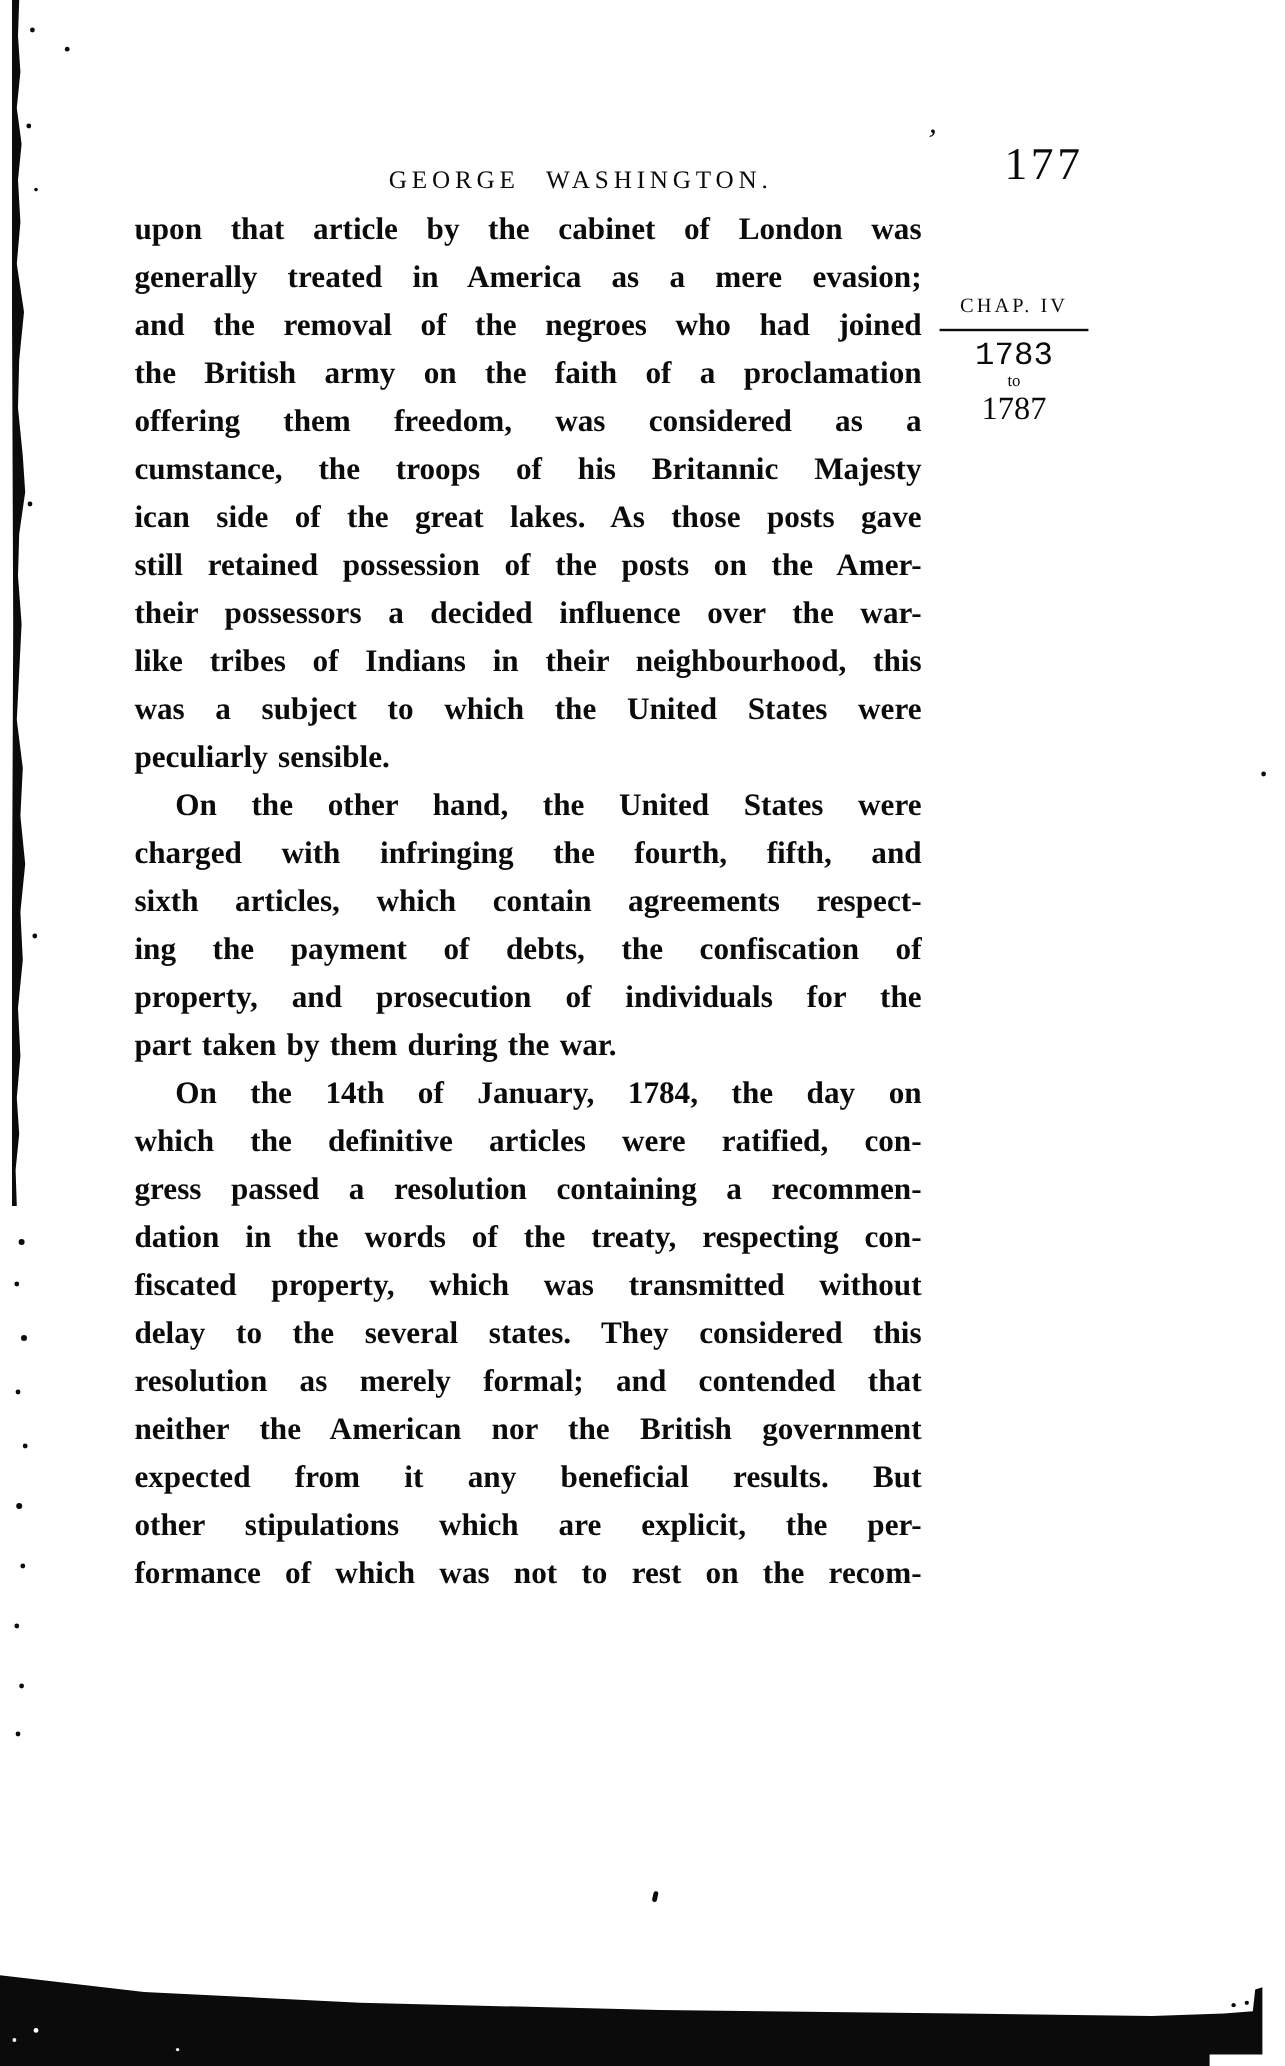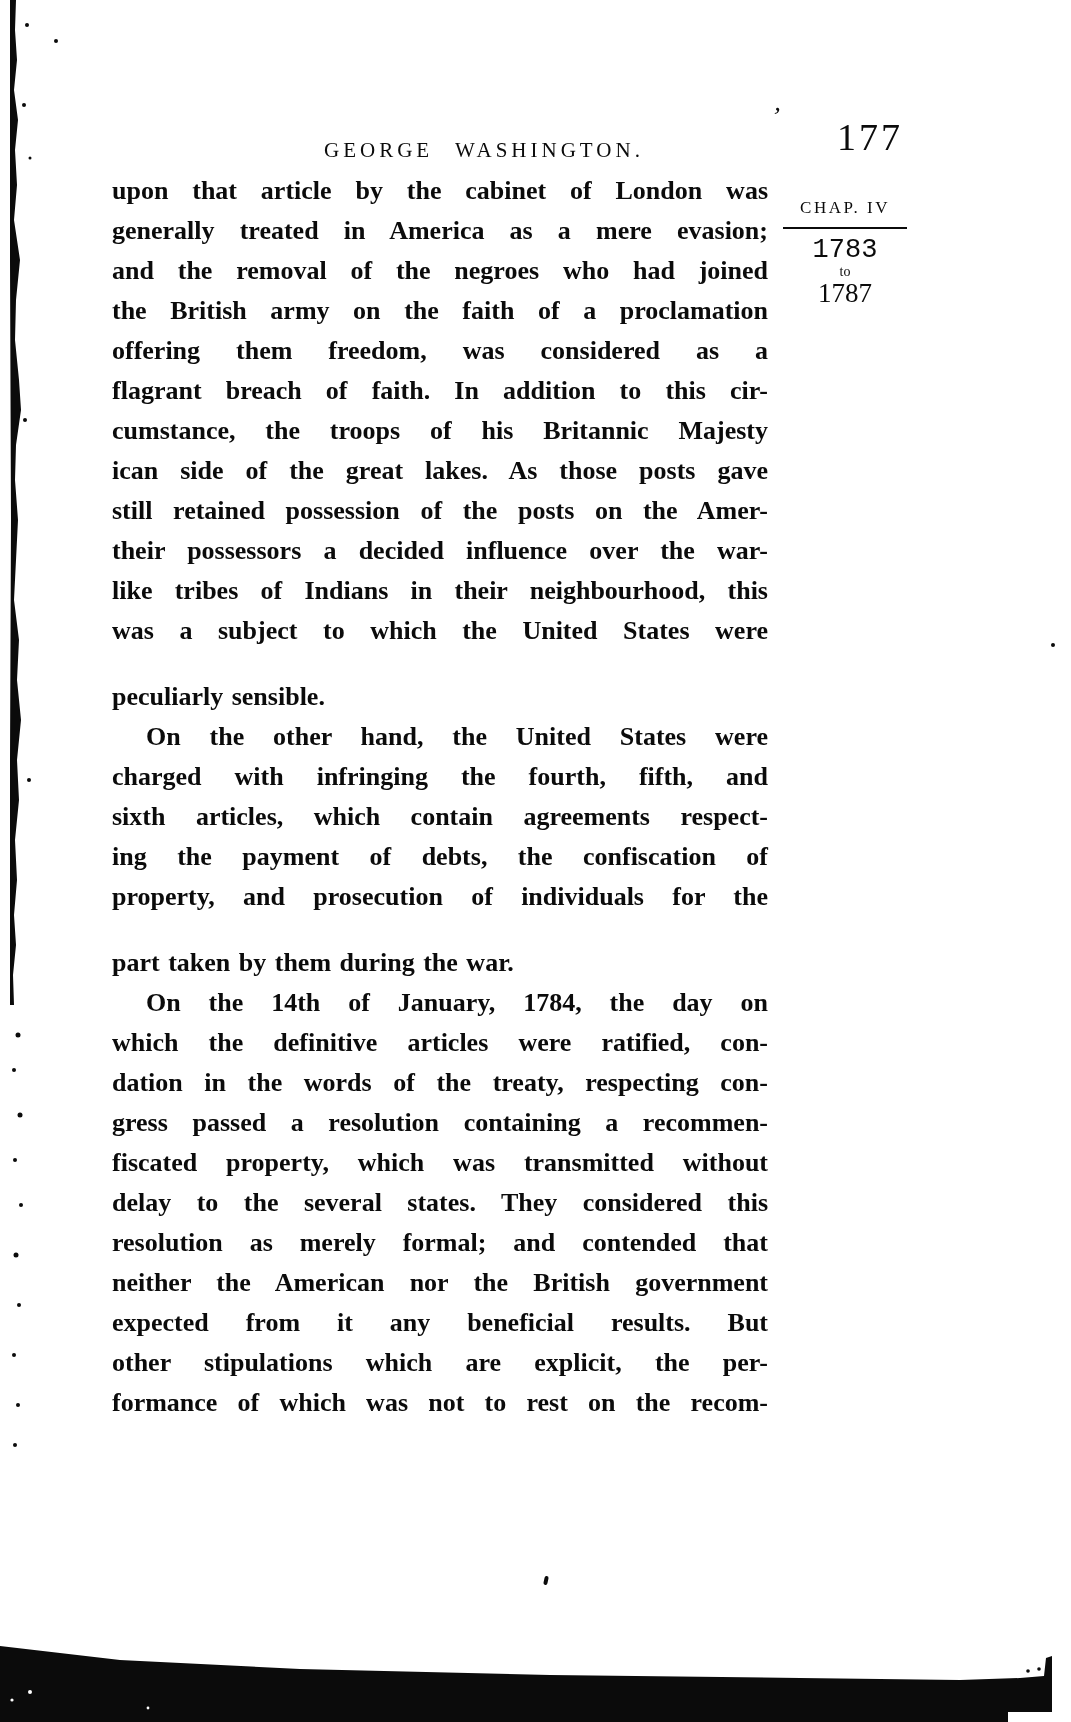--- a/index.html
+++ b/index.html
@@ -26,27 +26,27 @@
     font-size:26px;line-height:1;transform:rotate(8deg);
   }
   .body-text{
     position:absolute;left:112px;top:171px;width:656px;
   }
   .line{
     height:40px;line-height:40px;font-size:26px;
     text-align:justify;text-align-last:justify;
     word-spacing:2px;white-space:normal;overflow:visible;font-weight:bold;
   }
-  .line.para-end{text-align:left;text-align-last:left;margin-top:26px;}
+  .line.para-end{text-align:left;text-align-last:left;}
   .line.indent{text-indent:34px;}
   .margin-notes{
     position:absolute;left:779px;top:197px;width:132px;
     text-align:center;
   }
-  .chapter{font-size:17px;letter-spacing:2.5px;line-height:22px;}
+  .chapter{font-size:17px;letter-spacing:2.5px;line-height:22px;margin-top:47px;}
   .chapter-rule{height:2px;background:#0b0b0b;margin:8px 4px 0 4px;}
   .year{font-size:27px;line-height:30px;}
   .year-start{margin-top:6px;font-family:Liberation Mono, monospace;}
   .year-connector{font-size:14px;line-height:13px;}
   .artifact{position:absolute;pointer-events:none;}
   #left-edge{left:0;top:0;}
   #bottom-band{left:0;bottom:0;}
   .speck-dot{
     position:absolute;background:#0b0b0b;border-radius:50%;
   }
@@ -59,38 +59,37 @@
 <div class="running-title">GEORGE  WASHINGTON.</div>
 <div class="page-number">177</div>
 <div class="corner-tick">’</div>
 
 <div class="body-text">
     <div class="line">upon that article by the cabinet of London was</div>
     <div class="line">generally treated in America as a mere evasion;</div>
     <div class="line">and the removal of the negroes who had joined</div>
     <div class="line">the British army on the faith of a proclamation</div>
     <div class="line">offering them freedom, was considered as a</div>
-    <div class="line">flagrant breach of faith.  In addition to this cir-</div>
     <div class="line">cumstance, the troops of his Britannic Majesty</div>
     <div class="line">ican side of the great lakes.  As those posts gave</div>
     <div class="line">still retained possession of the posts on the Amer-</div>
     <div class="line">their possessors a decided influence over the war-</div>
     <div class="line">like tribes of Indians in their neighbourhood, this</div>
     <div class="line">was a subject to which the United States were</div>
     <div class="line para-end">peculiarly sensible.</div>
     <div class="line indent">On the other hand, the United States were</div>
     <div class="line">charged with infringing the fourth, fifth, and</div>
     <div class="line">sixth articles, which contain agreements respect-</div>
     <div class="line">ing the payment of debts, the confiscation of</div>
     <div class="line">property, and prosecution of individuals for the</div>
     <div class="line para-end">part taken by them during the war.</div>
     <div class="line indent">On the 14th of January, 1784, the day on</div>
     <div class="line">which the definitive articles were ratified, con-</div>
+    <div class="line">gress passed a resolution containing a recommen-</div>
     <div class="line">dation in the words of the treaty, respecting con-</div>
-    <div class="line">gress passed a resolution containing a recommen-</div>
     <div class="line">fiscated property, which was transmitted without</div>
     <div class="line">delay to the several states.  They considered this</div>
     <div class="line">resolution as merely formal; and contended that</div>
     <div class="line">neither the American nor the British government</div>
     <div class="line">expected from it any beneficial results.  But</div>
     <div class="line">other stipulations which are explicit, the per-</div>
     <div class="line">formance of which was not to rest on the recom-</div>
   </div>
 
 <div class="margin-notes">

